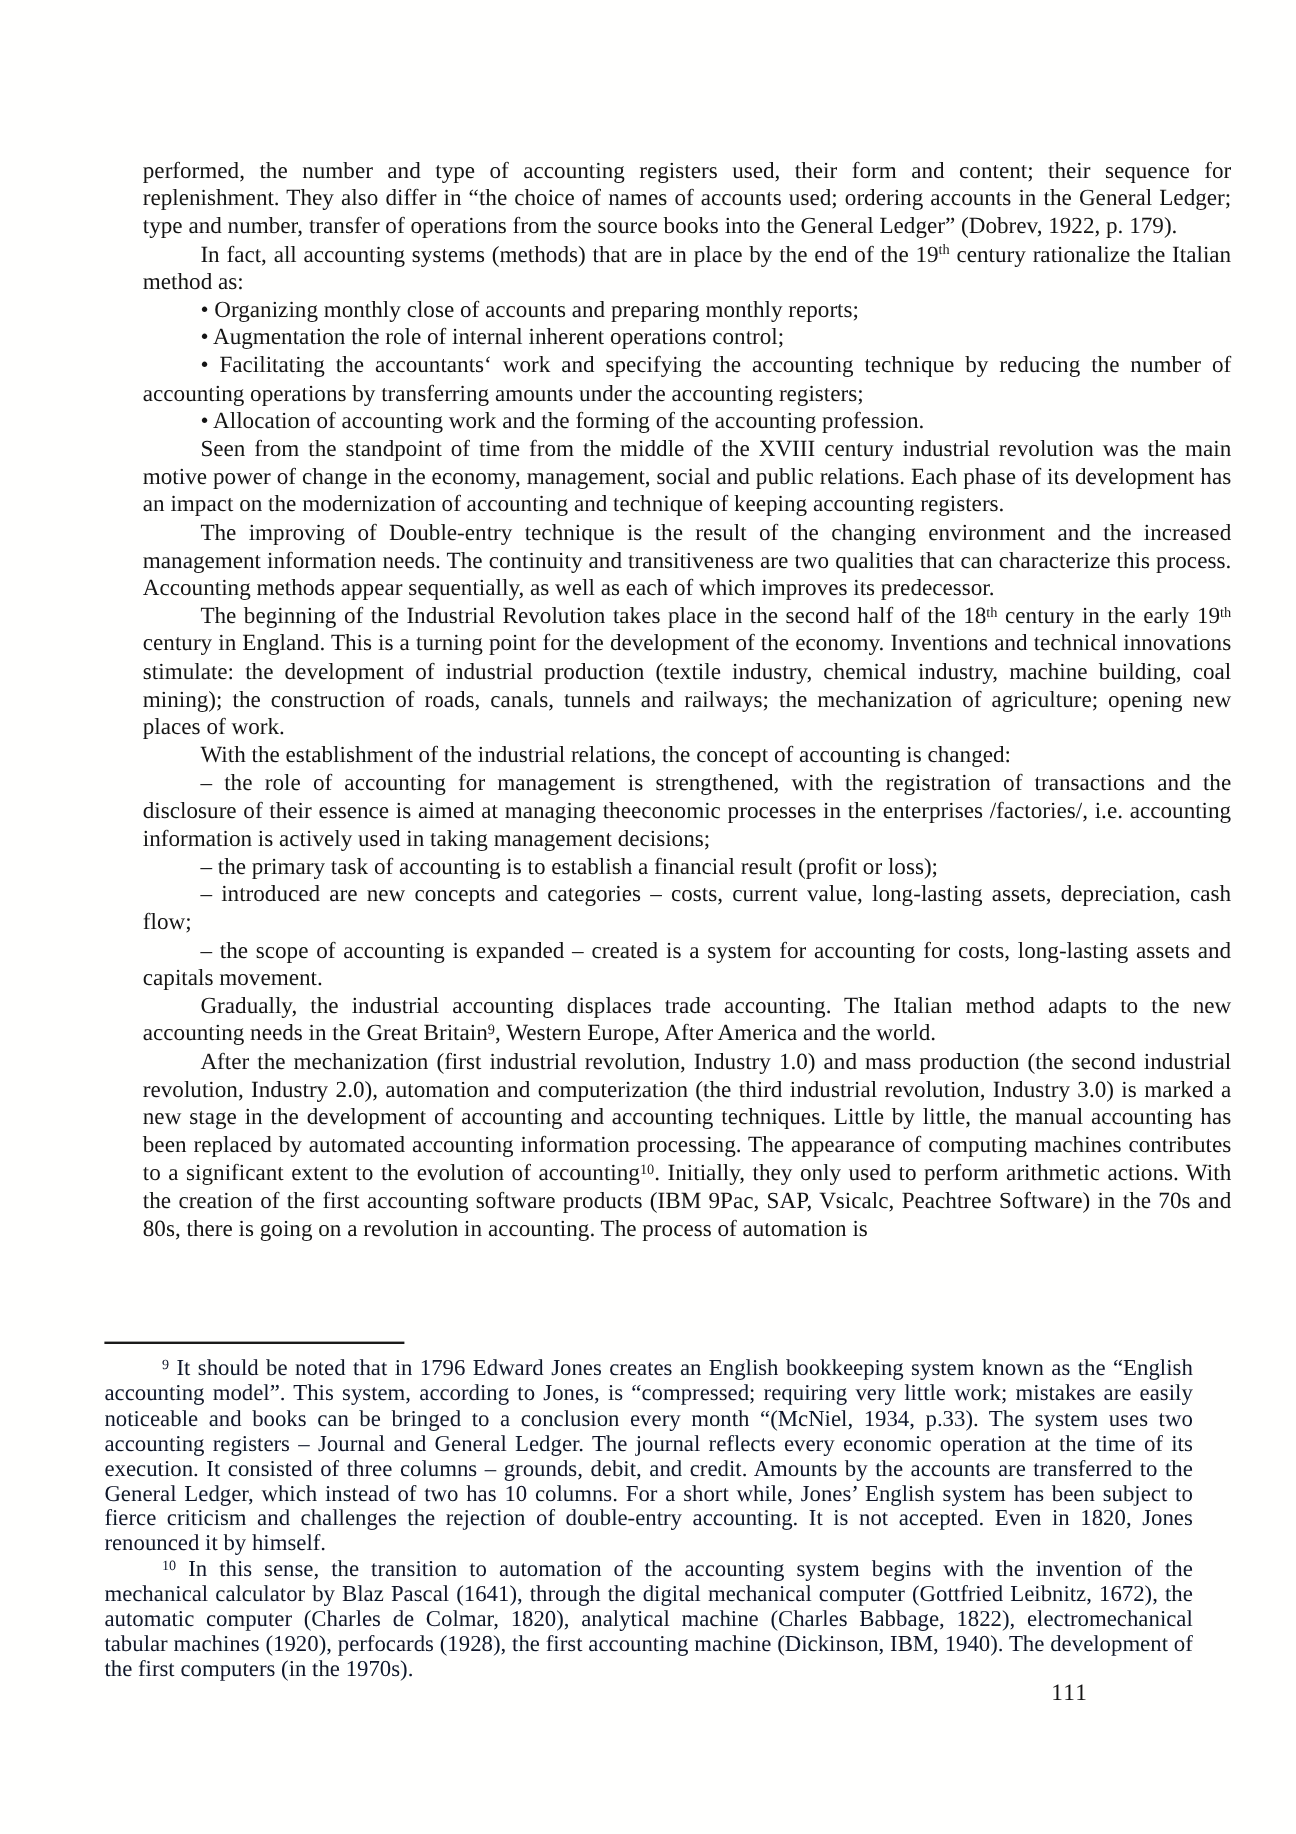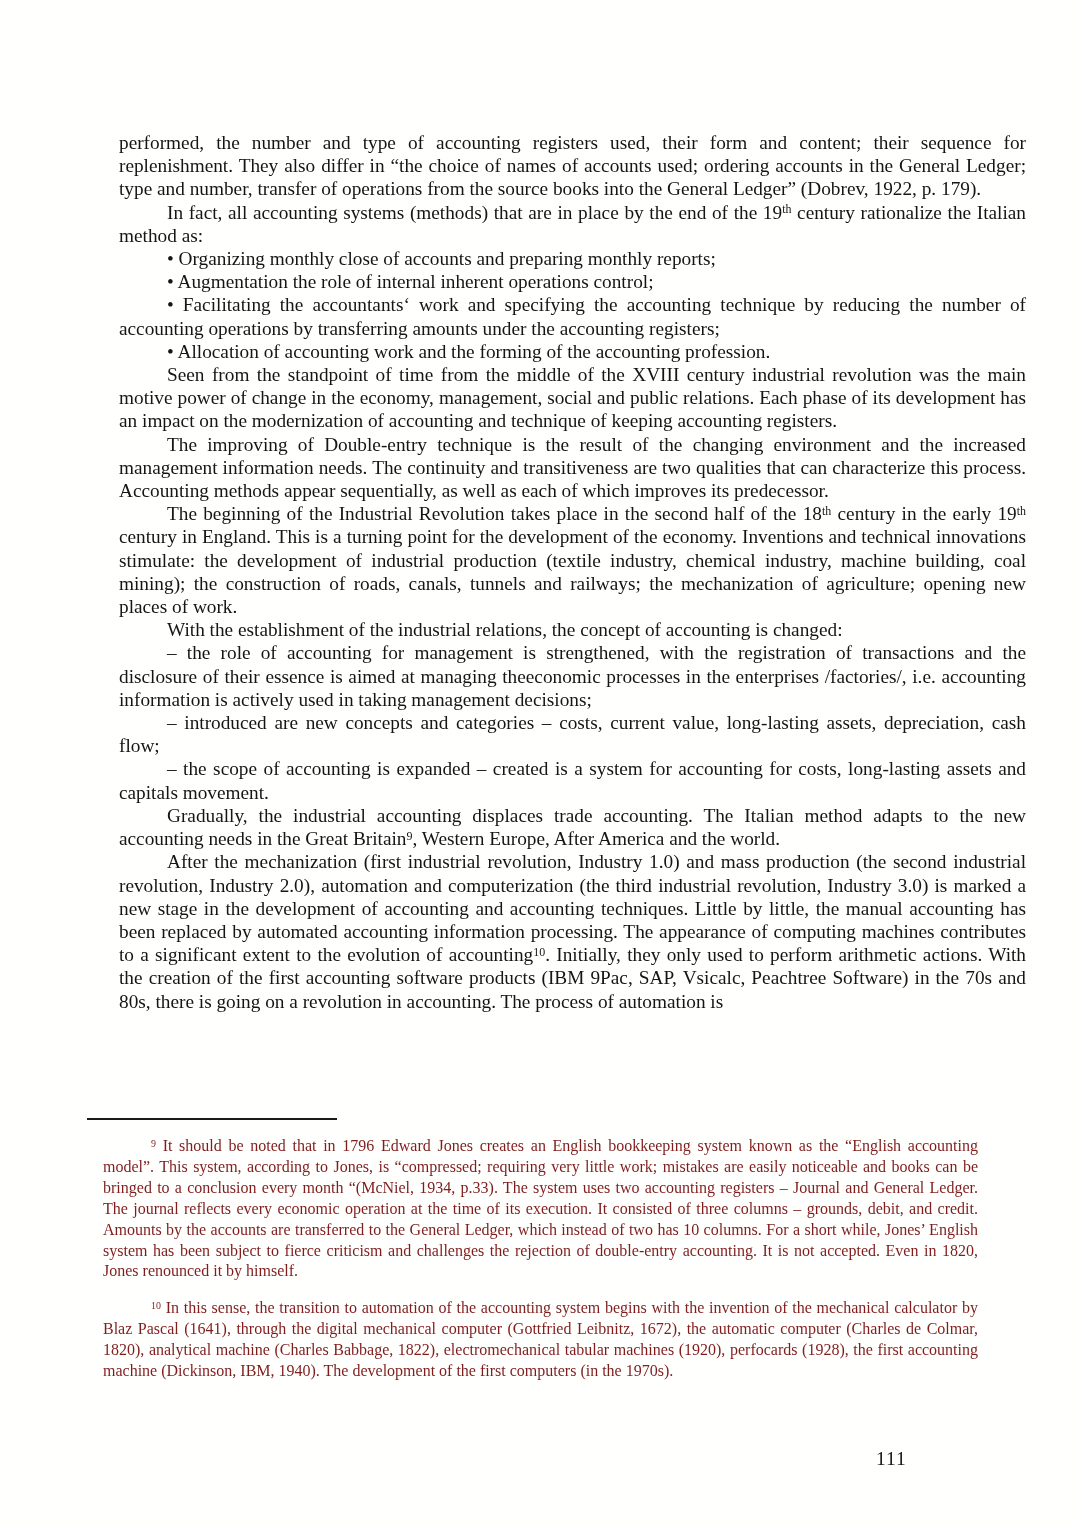--- a/index.html
+++ b/index.html
@@ -40,37 +40,37 @@
     top: 1118px;
     width: 907px;
   }
   .fn-sep {
     width: 250px;
     height: 0;
     border-top: 2px solid #1a1a1a;
     margin-bottom: 11px;
   }
   .footnotes p {
-    margin: 16px;
-    font-size: 16px;
+    margin: 0;
+    font-size: 19px;
     line-height: 20.9px;
     text-align: justify;
     text-indent: 48px;
-    color: #7f1d1d;
+    color: #0f172a;
   }
   .sup {
     font-size: 62%;
     position: relative;
     top: -0.45em;
     line-height: 0;
   }
   .page-number {
     position: absolute;
     left: 876px;
-    top: 1448px;
+    top: 1401px;
     font-size: 19.5px;
     color: #151515;
     letter-spacing: 1px;
   }
 </style>
 </head>
 <body>
 
 <div class="page">
   <div class="main-text">
@@ -78,20 +78,21 @@
       <p><span>In fact, all accounting systems (methods) that are in place by the end of the 19</span><span class="sup">th</span><span> century rationalize the Italian method as:</span></p>
       <p><span>• Organizing monthly close of accounts and preparing monthly reports;</span></p>
       <p><span>• Augmentation the role of internal inherent operations control;</span></p>
       <p><span>• Facilitating the accountants‘ work and specifying the accounting technique by reducing the number of accounting operations by transferring amounts under the accounting registers;</span></p>
       <p><span>• Allocation of accounting work and the forming of the accounting profession.</span></p>
       <p><span>Seen from the standpoint of time from the middle of the XVIII century industrial revolution was the main motive power of change in the economy, management, social and public relations. Each phase of its development has an impact on the modernization of accounting and technique of keeping accounting registers.</span></p>
       <p><span>The improving of Double-entry technique is the result of the changing environment and the increased management information needs. The continuity and transitiveness are two qualities that can characterize this process. Accounting methods appear sequentially, as well as each of which improves its predecessor.</span></p>
       <p><span>The beginning of the Industrial Revolution takes place in the second half of the 18</span><span class="sup">th</span><span> century in the early 19</span><span class="sup">th</span><span> century in England. This is a turning point for the development of the economy. Inventions and technical innovations stimulate: the development of industrial production (textile industry, chemical industry, machine building, coal mining); the construction of roads, canals, tunnels and railways; the mechanization of agriculture; opening new places of work.</span></p>
       <p><span>With the establishment of the industrial relations, the concept of accounting is changed:</span></p>
       <p><span>– the role of accounting for management is strengthened, with the registration of transactions and the disclosure of their essence is aimed at managing theeconomic processes in the enterprises /factories/, i.e. accounting information is actively used in taking management decisions;</span></p>
+      <p><span>– the primary task of accounting is to establish a financial result (profit or loss);</span></p>
       <p><span>– introduced are new concepts and categories – costs, current value, long-lasting assets, depreciation, cash flow;</span></p>
       <p><span>– the scope of accounting is expanded – created is a system for accounting for costs, long-lasting assets and capitals movement.</span></p>
       <p><span>Gradually, the industrial accounting displaces trade accounting. The Italian method adapts to the new accounting needs in the Great Britain</span><span class="sup">9</span><span>, Western Europe, After America and the world.</span></p>
       <p><span>After the mechanization (first industrial revolution, Industry 1.0) and mass production (the second industrial revolution, Industry 2.0), automation and computerization (the third industrial revolution, Industry 3.0) is marked a new stage in the development of accounting and accounting techniques. Little by little, the manual accounting has been replaced by automated accounting information processing. The appearance of computing machines contributes to a significant extent to the evolution of accounting</span><span class="sup">10</span><span>. Initially, they only used to perform arithmetic actions. With the creation of the first accounting software products (IBM 9Pac, SAP, Vsicalc, Peachtree Software) in the 70s and 80s, there is going on a revolution in accounting. The process of automation is</span></p>
     </div>
   <div class="footnote-area">
     <div class="fn-sep"></div>
     <div class="footnotes">
         <p><span class="sup">9</span><span> It should be noted that in 1796 Edward Jones creates an English bookkeeping system known as the “English accounting model”. This system, according to Jones, is “compressed; requiring very little work; mistakes are easily noticeable and books can be bringed to a conclusion every month “(McNiel, 1934, p.33). The system uses two accounting registers – Journal and General Ledger. The journal reflects every economic operation at the time of its execution. It consisted of three columns – grounds, debit, and credit. Amounts by the accounts are transferred to the General Ledger, which instead of two has 10 columns. For a short while, Jones’ English system has been subject to fierce criticism and challenges the rejection of double-entry accounting. It is not accepted. Even in 1820, Jones renounced it by himself.</span></p>
         <p><span class="sup">10</span><span> In this sense, the transition to automation of the accounting system begins with the invention of the mechanical calculator by Blaz Pascal (1641), through the digital mechanical computer (Gottfried Leibnitz, 1672), the automatic computer (Charles de Colmar, 1820), analytical machine (Charles Babbage, 1822), electromechanical tabular machines (1920), perfocards (1928), the first accounting machine (Dickinson, IBM, 1940). The development of the first computers (in the 1970s).</span></p>

